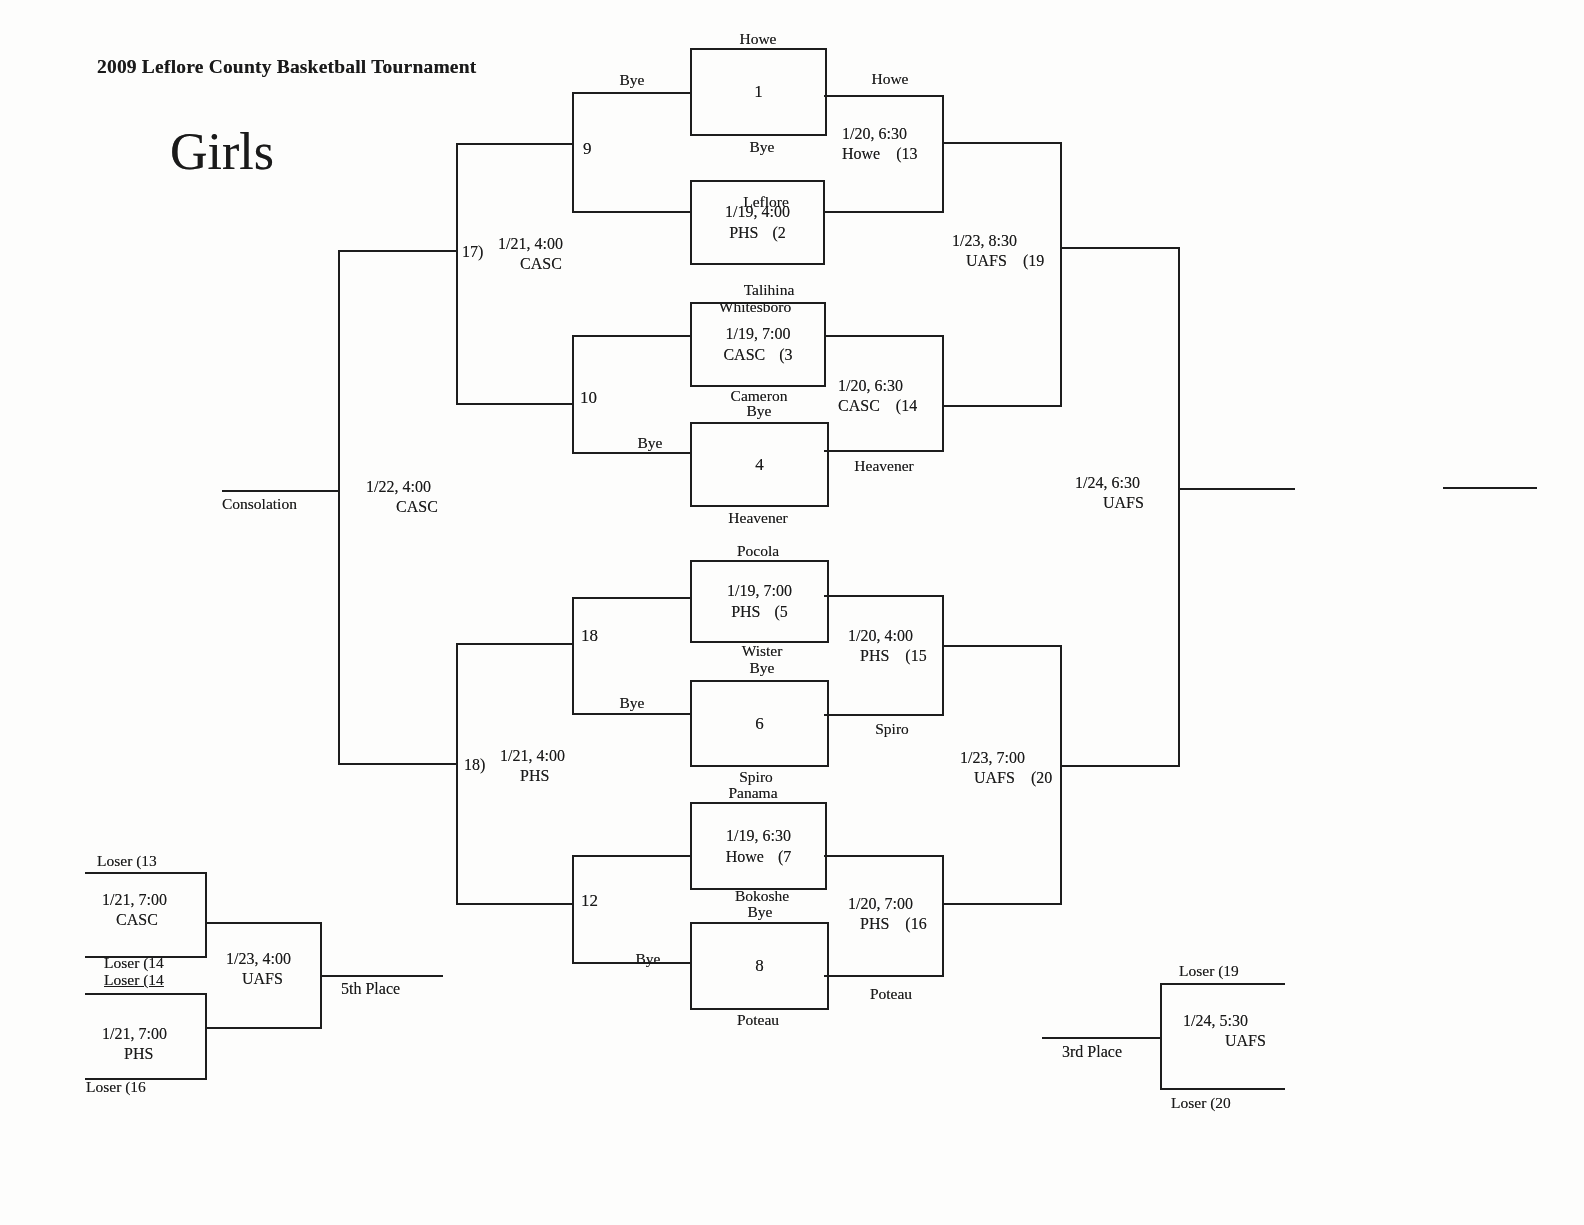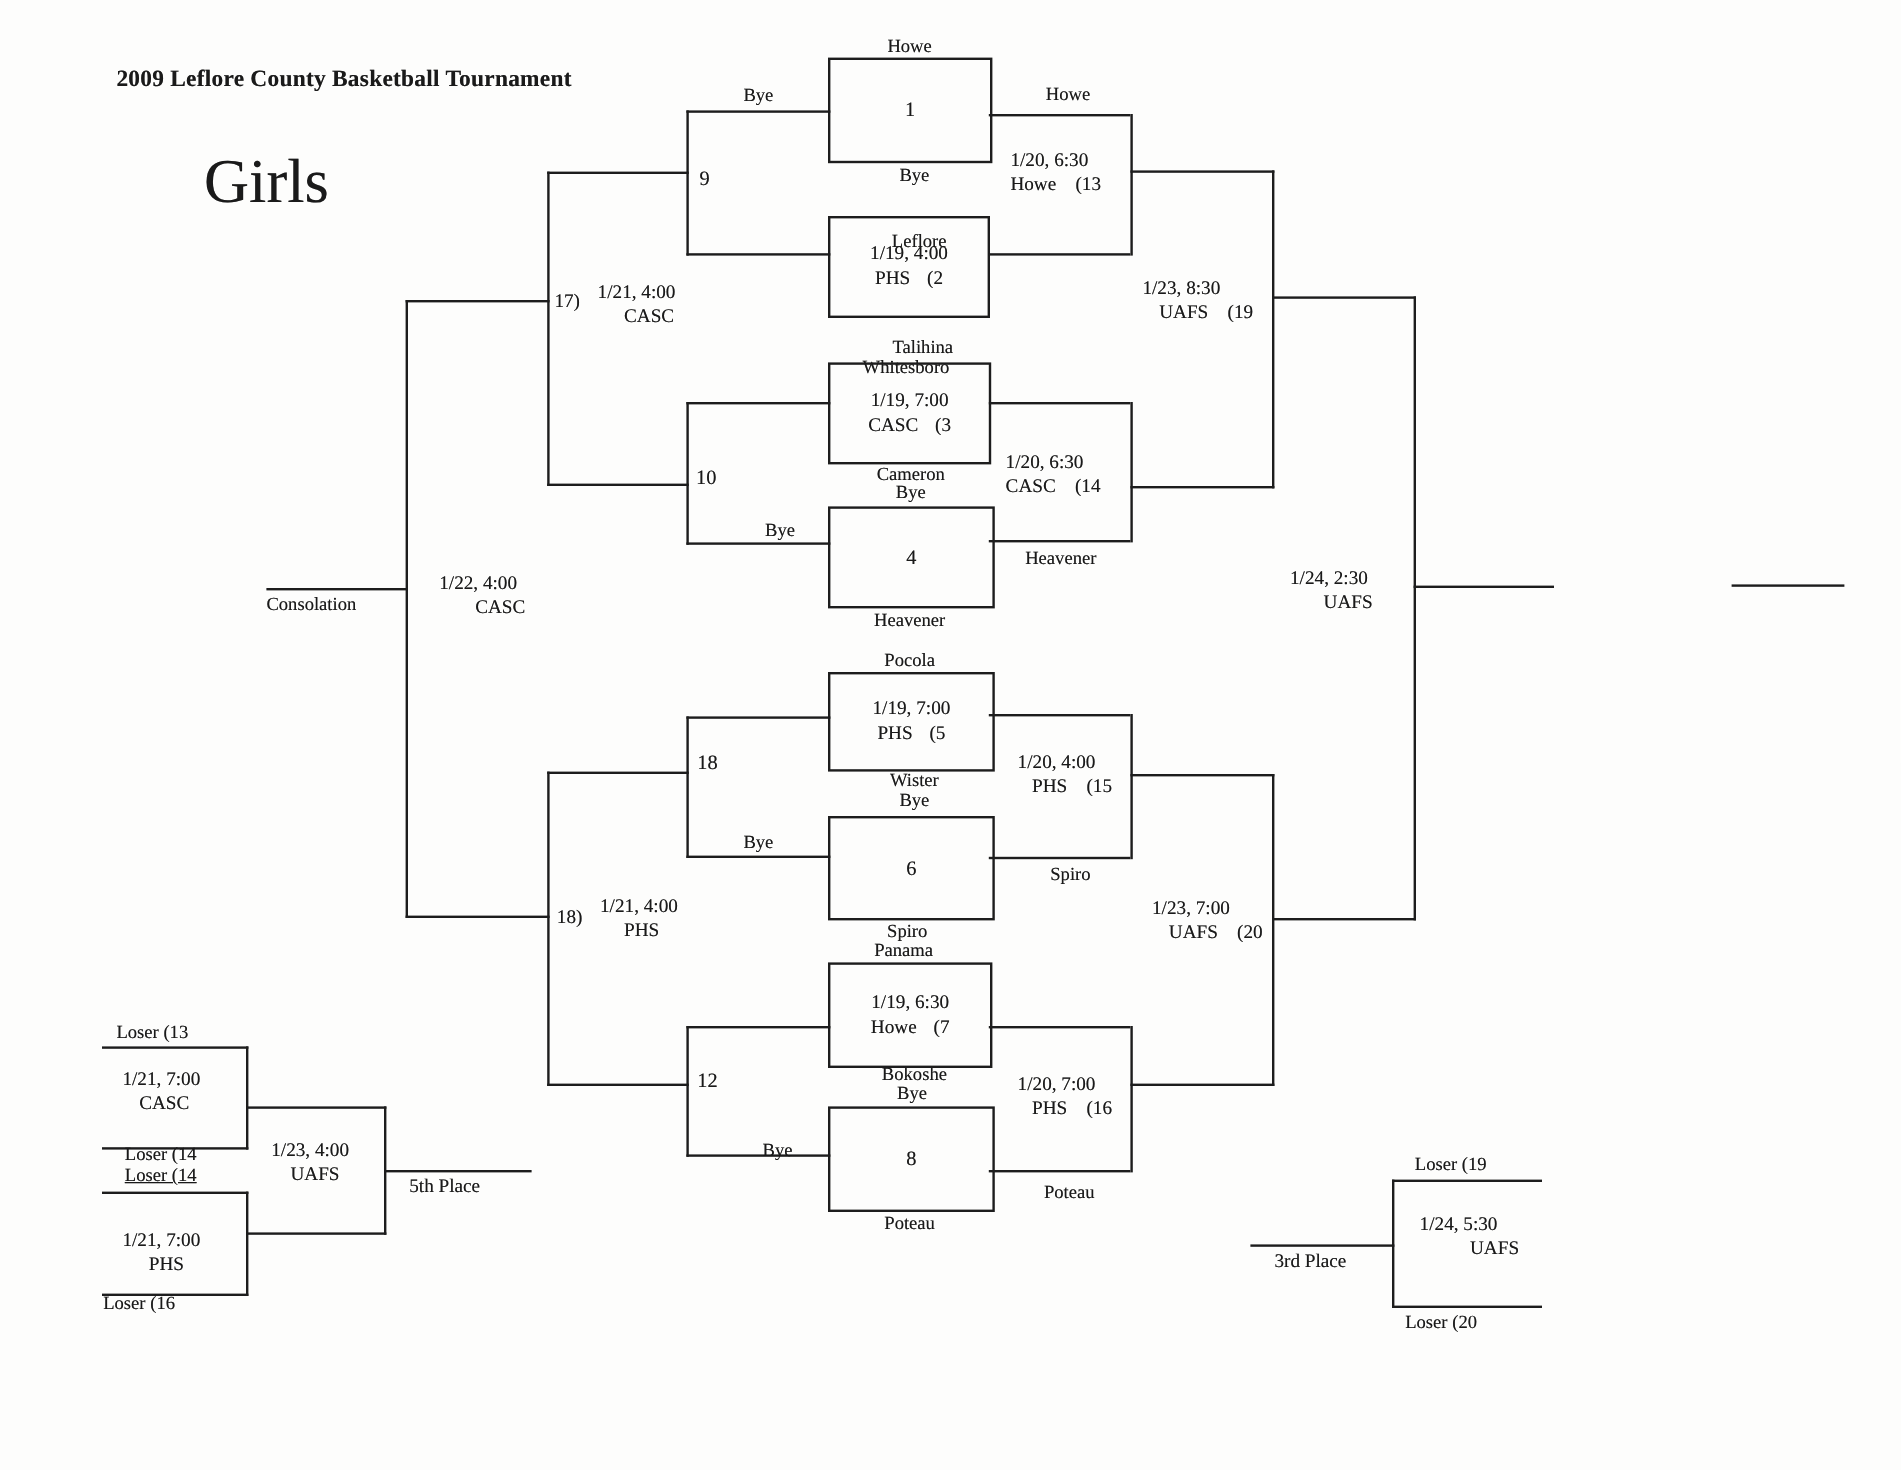--- a/index.html
+++ b/index.html
@@ -208,21 +208,21 @@
     <div class="r2" style="padding-left:14px;">
         <span>UAFS</span>
         <span>(20</span>
       </div>
   </div>
 
   <div class="vl" style="left:1178px;top:247px;height:520px;"></div>
   <div class="hl" style="left:1178px;top:488px;width:117px;"></div>
   <div class="hl" style="left:1443px;top:487px;width:94px;"></div>
   <div class="sch" style="left:1075px;top:473px;">
-    <div>1/24, 2:30</div>
+    <div>1/24, 6:30</div>
     <div style="padding-left:28px;">UAFS</div>
   </div>
 
   <div class="t" style="left:97px;top:852px;">Loser (13</div>
   <div class="hl" style="left:85px;top:872px;width:122px;"></div>
   <div class="sch" style="left:102px;top:890px;">
     <div>1/21, 7:00</div>
     <div style="padding-left:14px;">CASC</div>
   </div>
   <div class="hl" style="left:85px;top:956px;width:122px;"></div>

